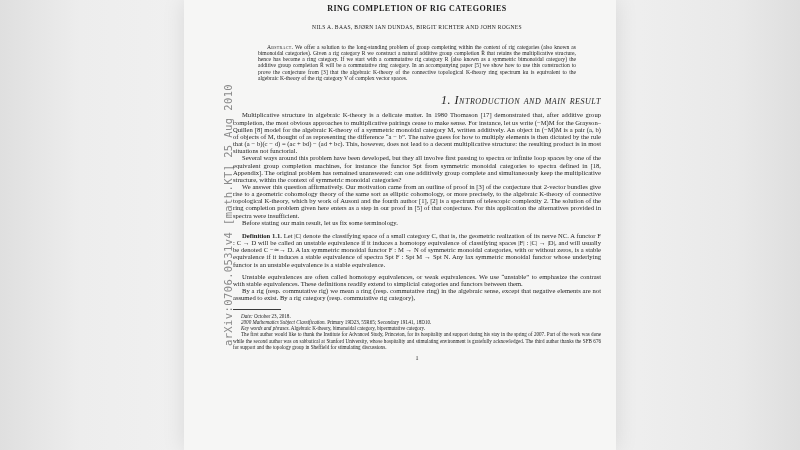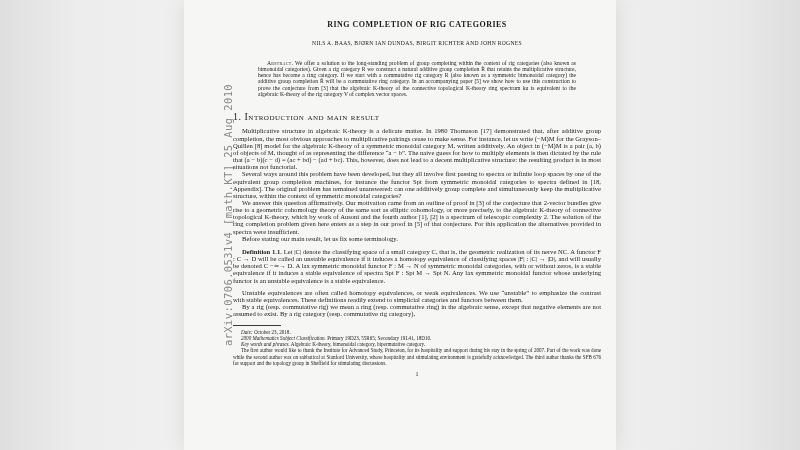--- a/index.html
+++ b/index.html
@@ -32,21 +32,21 @@
   .content {
     position: absolute;
     left: 49px; top: 0;
     width: 368px;
     color: #1d1d1d;
     font-size: 6.6px;
     line-height: 7.15px;
     text-align: justify;
   }
   .paper-title {
-    margin: 0; padding-top: 20px;
+    margin: 0; padding-top: 4px;
     text-align: center;
     font-size: 8px;
     font-weight: bold;
     letter-spacing: 0.5px;
     line-height: 9px;
   }
   .authors {
     margin-top: 11px;
     text-align: center;
     font-size: 5.6px;
@@ -56,24 +56,25 @@
   .abstract {
     margin: 13px 25px 0 25px;
     font-size: 5.6px;
     line-height: 6.3px;
     text-indent: 9px;
   }
   .abstract-label, .section-heading, .authors { font-variant: small-caps; }
   .abstract-label { letter-spacing: 0.3px; }
   .section-heading {
     margin: 16px 0 7px 0;
-    text-align: left;
-    font-size: 10px;
+    text-align: right;
+    font-size: 12px;
     font-weight: normal;
     letter-spacing: 0.5px;
+    font-style: italic;
   }
   p.body-par { margin: 0; text-indent: 9px; }
   p.definition { margin: 6px 0 5px 0; text-indent: 9px; }
   .def-label { font-weight: bold; }
   p.spaced { margin-top: 4px; }
   .fn-rule {
     width: 48px; height: 1px;
     background: #3a3a3a;
     margin: 8px 0 3px 0;
   }

